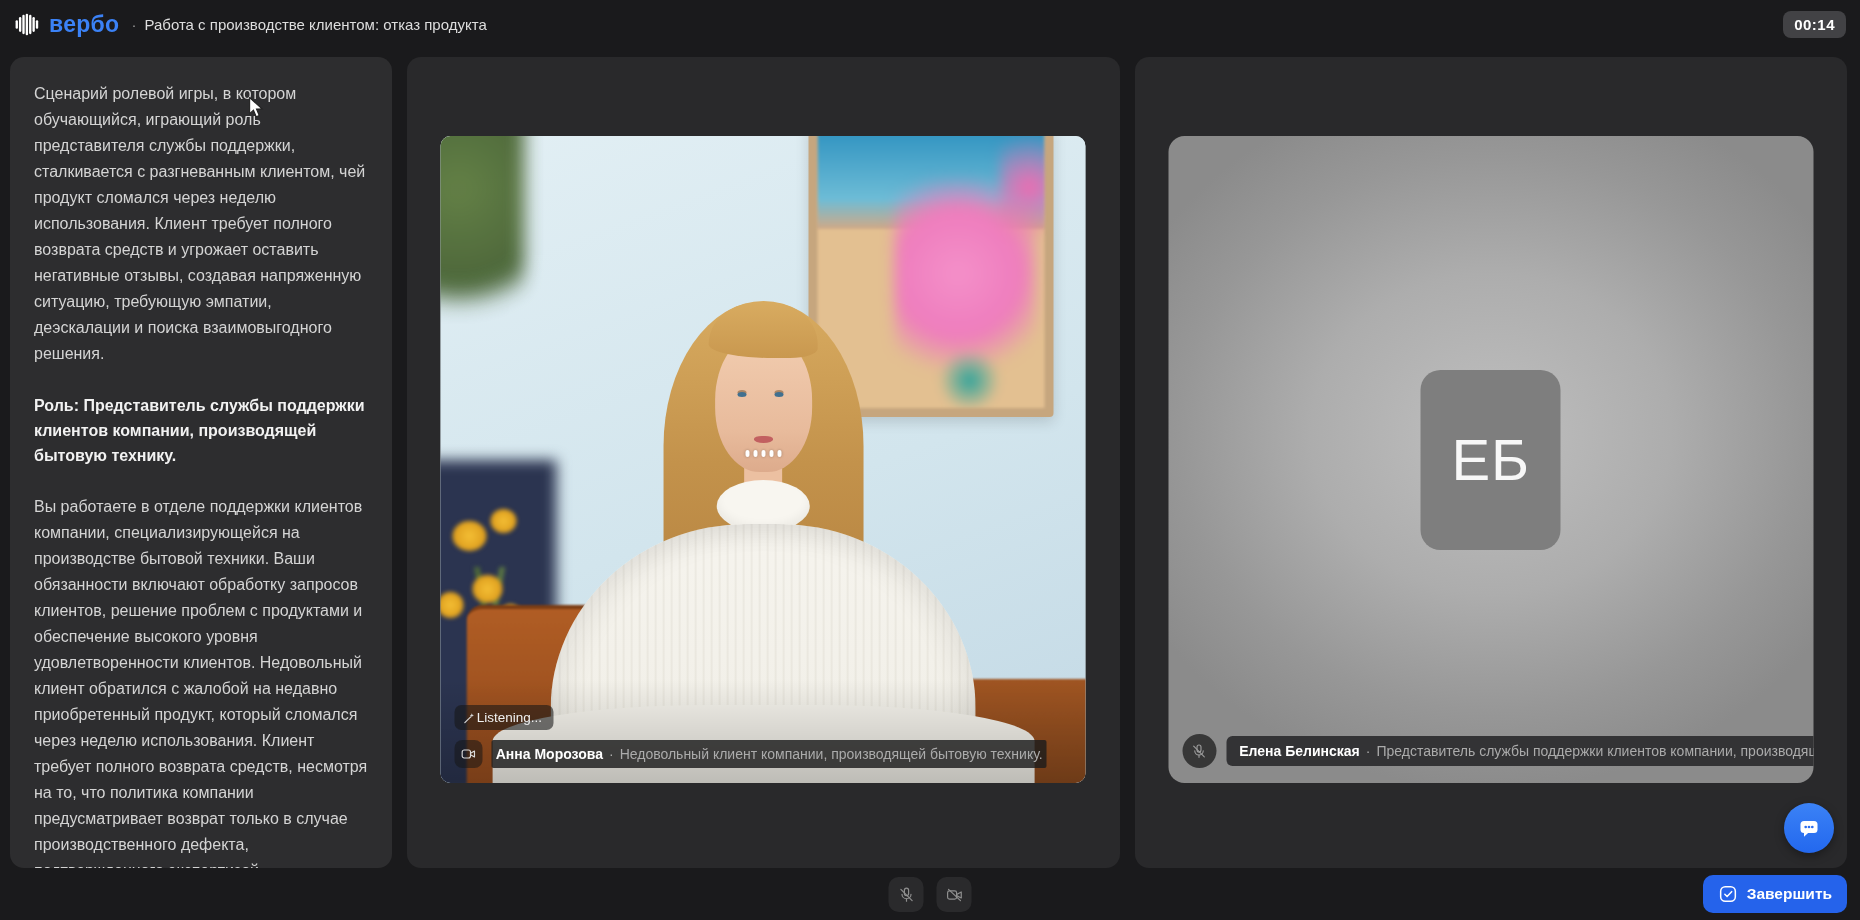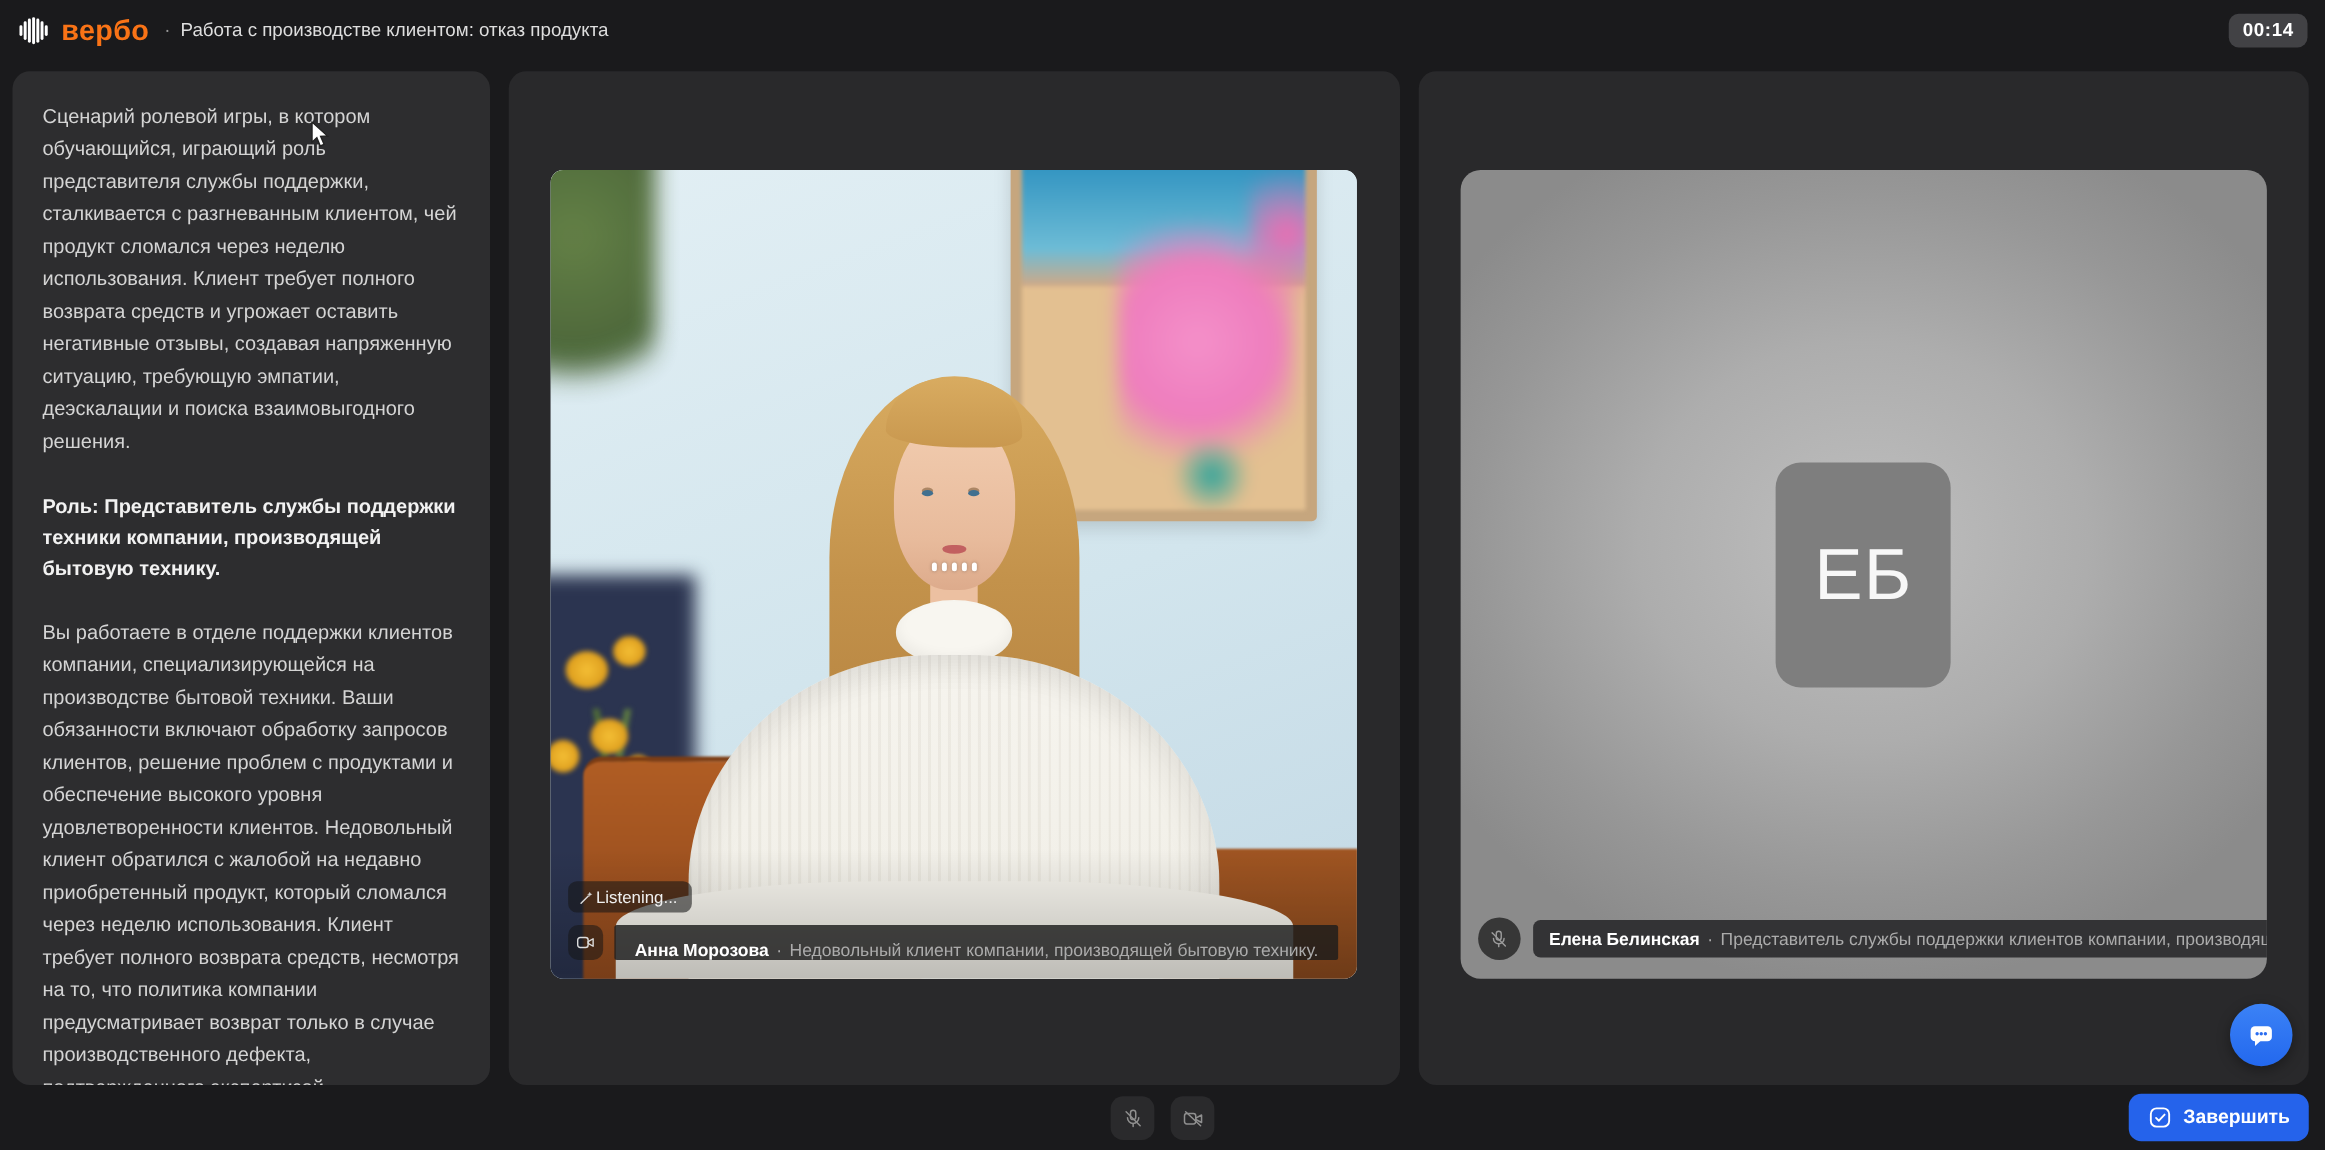--- a/index.html
+++ b/index.html
@@ -7,21 +7,21 @@
   body {
     position: relative;
     background:#1a1a1c;
     font-family:"Liberation Sans","DejaVu Sans",sans-serif;
     overflow:hidden;
     color:#e6e6e6;
   }
   
   .topbar { position:absolute; top:0; left:0; right:0; height:48px; display:flex; align-items:center; padding:0 14px; }
   .logo { display:flex; align-items:center; gap:8px; }
-  .logo-text { font-size:23px; font-weight:700; color:#f97316; letter-spacing:.3px; }
+  .logo-text { font-size:23px; font-weight:700; color:#3b82f6; letter-spacing:.3px; }
   .session-title { display:flex; align-items:center; margin-left:12px; font-size:15px; color:#dedede; gap:8px; }
   .dot-sep { color:#9a9a9a; }
   .timer { margin-left:auto; background:#424245; border-radius:8px; padding:5px 11px; font-size:15px; font-weight:600; color:#fff; letter-spacing:.5px; }
 
   
   .main { position:absolute; top:57px; left:10px; right:13px; bottom:52px; display:flex; gap:15px; }
   .panel { background:#29292b; border-radius:14px; position:relative; flex:1; }
 
   
   .sidebar { width:382px; flex:none; background:#2d2d2f; border-radius:14px; overflow:hidden; display:flex; flex-direction:column; }
@@ -69,21 +69,21 @@
       border-radius:46% 46% 0 0 / 62% 62% 0 0; box-shadow:inset 14px 10px 24px rgba(0,0,0,.05), inset -14px 10px 24px rgba(0,0,0,.05); }
   .sweater-base { left:50%; bottom:-2%; transform:translateX(-50%); width:84%; height:14%; background:#f3f1ea; border-radius:40% 40% 0 0; }
   .audio-dots { left:50%; top:48.6%; transform:translateX(-50%); display:flex; gap:4px; }
   .audio-dots span { width:4px; height:7px; border-radius:2px; background:#fff; box-shadow:0 0 3px rgba(0,0,0,.3); }
   .video-shade { left:0; right:0; bottom:0; height:16%; background:linear-gradient(transparent, rgba(0,0,0,.22)); }
 
   
   .listening-pill { position:absolute; left:14px; bottom:53px; display:flex; align-items:center; gap:0; background:rgba(22,22,22,.58); border-radius:7px; padding:5px 11px 5px 8px; font-size:13.5px; color:#f0f0f0; }
   .label-row { position:absolute; left:14px; bottom:15px; display:flex; align-items:center; gap:9px; }
   .cam-badge { width:28px; height:28px; border-radius:8px; background:rgba(22,22,22,.55); display:flex; align-items:center; justify-content:center; }
-  .name-pill { background:rgba(28,28,28,.82); border-radius:2px; height:28px; display:flex; align-items:flex-end; padding:0 16px; font-size:14px; color:#ababab; white-space:nowrap; gap:6px; }
+  .name-pill { background:rgba(28,28,28,.82); border-radius:2px; height:28px; display:flex; align-items:center; padding:0 4px; font-size:14px; color:#ababab; white-space:nowrap; gap:6px; }
   .name-pill .pname { color:#fff; font-weight:600; }
 
   
   .user-stage { position:absolute; left:50%; transform:translateX(-50%); top:79px; width:645px; height:647px; border-radius:16px; overflow:hidden;
       background:radial-gradient(ellipse 62% 55% at 50% 46%, #bfbfbf 0%, #adadad 45%, #979797 78%, #8b8b8b 100%); }
   .avatar { position:absolute; left:50%; top:50%; transform:translate(-50%,-50%); width:140px; height:180px; border-radius:20px; background:#7e7e7e; display:flex; align-items:center; justify-content:center; font-size:58px; font-weight:500; color:#f7f7f7; letter-spacing:1px; }
   .user-label-row { position:absolute; left:14px; bottom:15px; display:flex; align-items:center; gap:10px; }
   .mic-circle { width:34px; height:34px; border-radius:50%; background:rgba(43,43,43,.88); display:flex; align-items:center; justify-content:center; }
   .user-pill { background:#333335; border-radius:6px; height:30px; display:flex; align-items:center; padding:0 13px; font-size:14px; color:#ababab; white-space:nowrap; gap:6px; }
   .user-pill .pname { color:#fff; font-weight:600; }
@@ -119,21 +119,21 @@
     <span>Работа с производстве клиентом: отказ продукта</span>
   </div>
   <div class="timer">00:14</div>
 </div>
 
 <div class="main">
 
   <div class="sidebar">
     <div class="legend-body">
       <p>Сценарий ролевой игры, в котором обучающийся, играющий роль представителя службы поддержки, сталкивается с разгневанным клиентом, чей продукт сломался через неделю использования. Клиент требует полного возврата средств и угрожает оставить негативные отзывы, создавая напряженную ситуацию, требующую эмпатии, деэскалации и поиска взаимовыгодного решения.</p>
-      <p class="legend-bold">Роль: Представитель службы поддержки техники компании, производящей бытовую технику.</p>
+      <p class="legend-bold">Роль: Представитель службы поддержки клиентов компании, производящей бытовую технику.</p>
       <p>Вы работаете в отделе поддержки клиентов компании, специализирующейся на производстве бытовой техники. Ваши обязанности включают обработку запросов клиентов, решение проблем с продуктами и обеспечение высокого уровня удовлетворенности клиентов. Недовольный клиент обратился с жалобой на недавно приобретенный продукт, который сломался через неделю использования. Клиент требует полного возврата средств, несмотря на то, что политика компании предусматривает возврат только в случае производственного дефекта, подтвержденного экспертизой.</p>
 
     </div>
   </div>
 
   <div class="panel">
     <div class="video">
       <div class="abs wall"></div>
       <div class="abs foliage"></div>
       <div class="abs painting">

